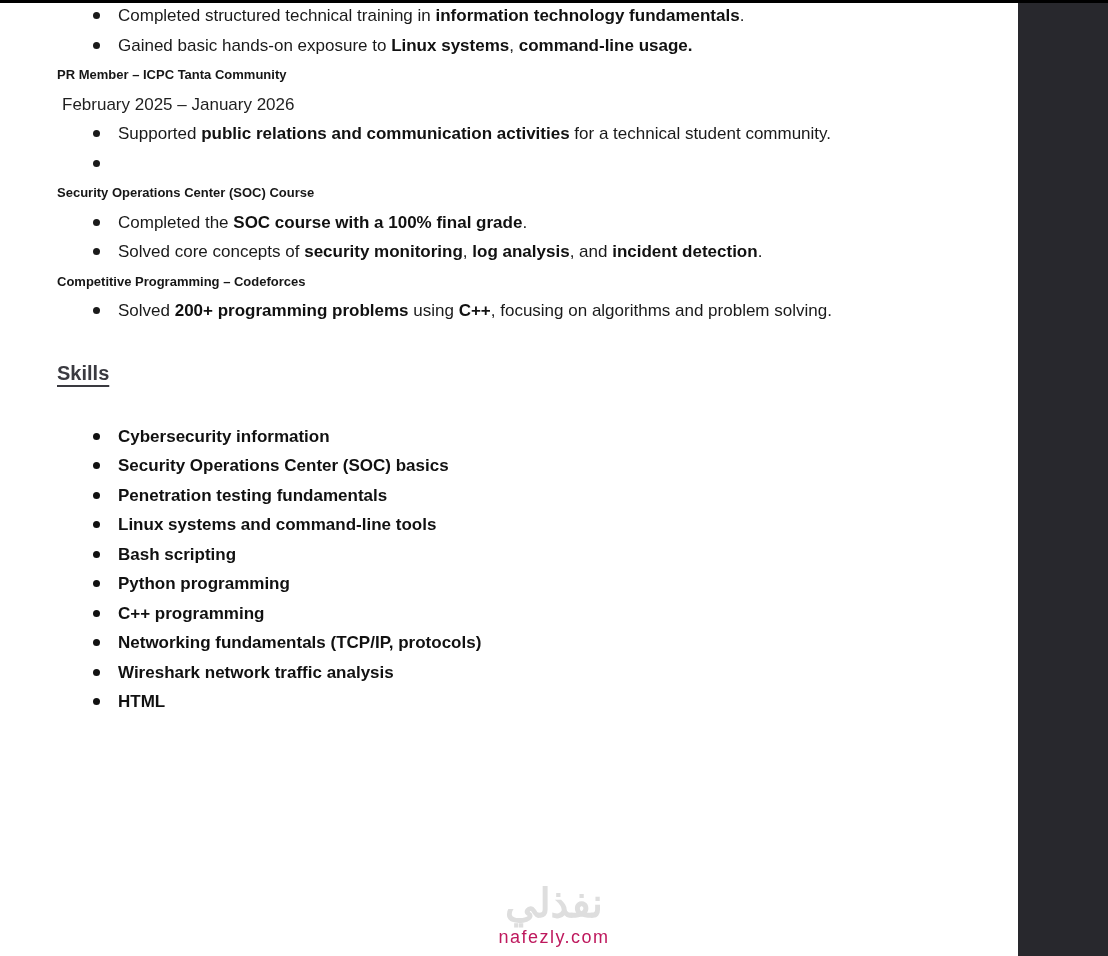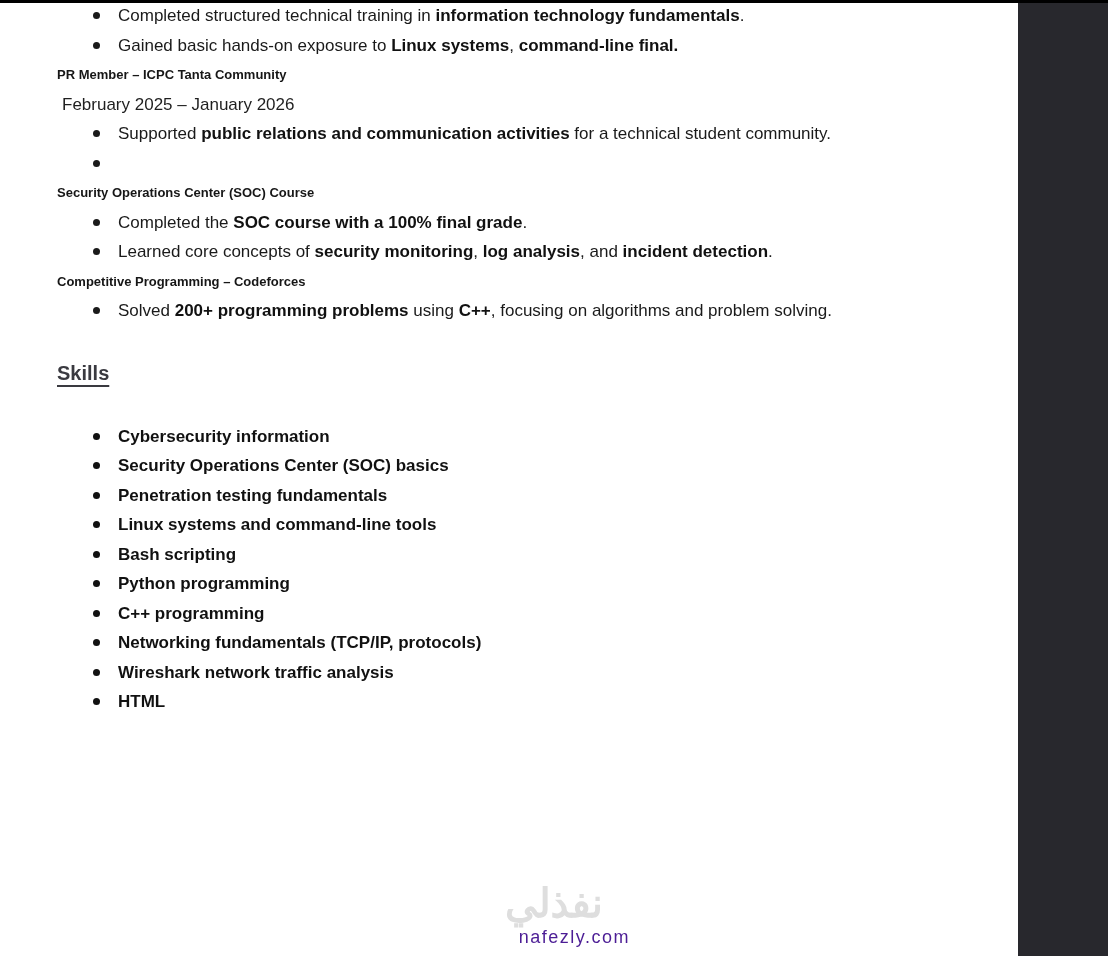--- a/index.html
+++ b/index.html
@@ -102,24 +102,23 @@
     direction: rtl;
     font-weight: 700;
     font-size: 40px;
     line-height: 46px;
     color: #dedede;
     letter-spacing: 2px;
   }
   .wm-domain {
     font-size: 18px;
     line-height: 20px;
-    color: #4c1d95;
+    color: #be185d;
     letter-spacing: 1.5px;
     margin-top: 1px;
-    text-align: right;
   }
 </style>
 </head>
 <body>
 
 <div class="stage">
 
   <div class="top-border"></div>
   <div class="side-panel"></div>
 
@@ -127,38 +126,38 @@
     <div class="wm-logo">نفذلي</div>
     <div class="wm-domain">nafezly.com</div>
   </div>
 
   <div class="doc">
     <div class="content">
 
       <section>
         <ul class="bullets">
             <li><span>Completed structured technical training in </span><span class="b">information technology fundamentals</span><span>.</span></li>
-            <li><span>Gained basic hands-on exposure to </span><span class="b">Linux systems</span><span>, </span><span class="b">command-line final.</span></li>
+            <li><span>Gained basic hands-on exposure to </span><span class="b">Linux systems</span><span>, </span><span class="b">command-line usage.</span></li>
           </ul>
       </section>
 
       <section>
         <h3 class="mt-section-lg">PR Member – ICPC Tanta Community</h3>
         <p class="date-range">February 2025 – January 2026</p>
         <ul class="bullets mt-list">
             <li><span>Supported </span><span class="b">public relations and communication activities</span><span> for a technical student community.</span></li>
             <li></li>
           </ul>
       </section>
 
       <section>
         <h3 class="mt-heading">Security Operations Center (SOC) Course</h3>
         <ul class="bullets mt-list">
             <li><span>Completed the </span><span class="b">SOC course with a 100% final grade</span><span>.</span></li>
-            <li><span>Learned core concepts of </span><span class="b">security monitoring</span><span>, </span><span class="b">log analysis</span><span>, and </span><span class="b">incident detection</span><span>.</span></li>
+            <li><span>Solved core concepts of </span><span class="b">security monitoring</span><span>, </span><span class="b">log analysis</span><span>, and </span><span class="b">incident detection</span><span>.</span></li>
           </ul>
       </section>
 
       <section>
         <h3 class="mt-section-lg">Competitive Programming – Codeforces</h3>
         <ul class="bullets mt-list">
             <li><span>Solved </span><span class="b">200+ programming problems</span><span> using </span><span class="b">C++</span><span>, focusing on algorithms and problem solving.</span></li>
           </ul>
       </section>
 

